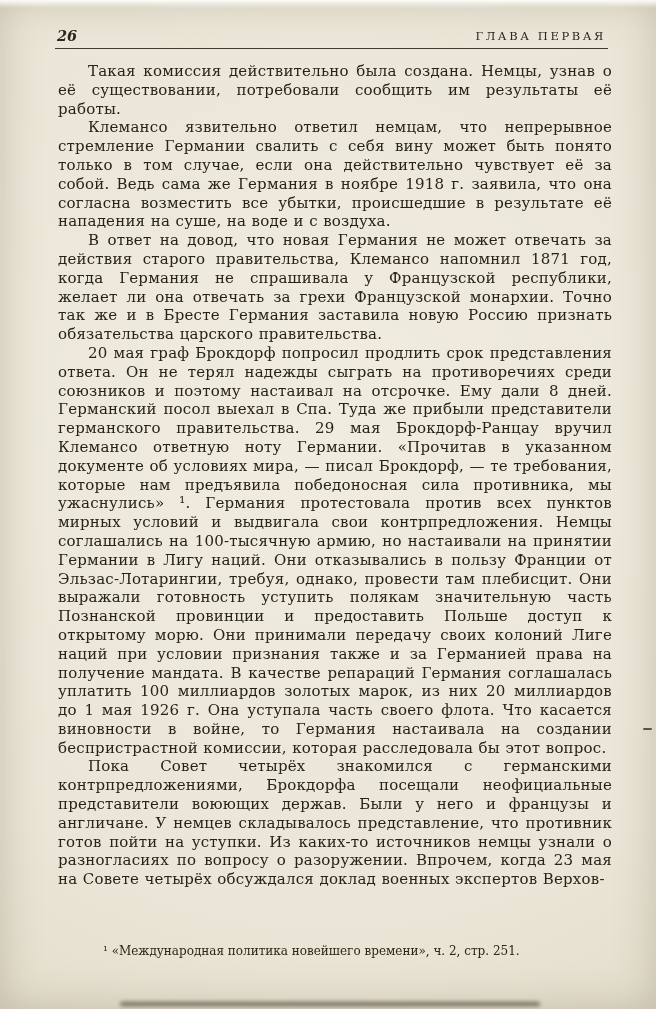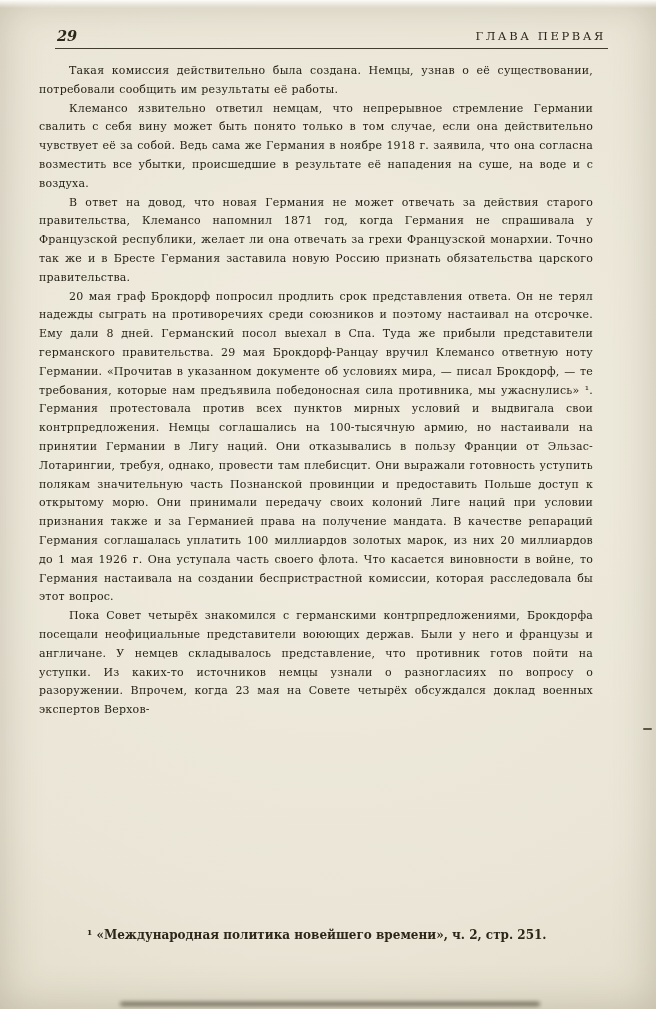--- a/index.html
+++ b/index.html
@@ -50,46 +50,45 @@
     position: absolute;
     top: 48px;
     left: 55px;
     right: 48px;
     height: 0;
     border-top: 1.6px solid #423c2e;
   }
   .text-block {
     position: absolute;
     top: 62px;
-    left: 39px;
+    left: 58px;
     width: 554px;
     text-align: justify;
-    font-size: 11px;
+    font-size: 15px;
     line-height: 18.8px;
     letter-spacing: 0.2px;
     word-spacing: 0.5px;
   }
   .text-block p {
     margin: 0;
     text-indent: 30px;
     text-rendering: optimizeLegibility;
   }
   .footnote-block {
     position: absolute;
     top: 928px;
     left: 57px;
     width: 554px;
     font-size: 12px;
     line-height: 15px;
     color: #2c2619;
   }
   .footnote-block .fn {
-    margin: 0;
+    margin: 16px;
     text-indent: 30px;
-    font-weight: bold;
   }
   .margin-mark {
     position: absolute;
     right: 4px;
     top: 728px;
     width: 9px;
     height: 2px;
     background: #5c5542;
     border-radius: 1px;
   }
@@ -113,21 +112,21 @@
     background: linear-gradient(#fdfcf8, rgba(253,252,248,0));
   }
 </style>
 </head>
 <body>
 
 <div class="scan-page">
   <div class="top-fade"></div>
 
   <div class="running-header">
-    <span class="page-number">29</span>
+    <span class="page-number">26</span>
     <span class="chapter-title">ГЛАВА ПЕРВАЯ</span>
   </div>
 
   <div class="header-rule"></div>
 
   <div class="text-block">
     <p>Такая комиссия действительно была создана. Немцы, узнав о её существовании, потребовали сообщить им результаты её работы.</p>
     <p>Клемансо язвительно ответил немцам, что непрерывное стремление Германии свалить с себя вину может быть понято только в том случае, если она действительно чувствует её за собой. Ведь сама же Германия в ноябре 1918 г. заявила, что она согласна возместить все убытки, происшедшие в результате её нападения на суше, на воде и с воздуха.</p>
     <p>В ответ на довод, что новая Германия не может отвечать за действия старого правительства, Клемансо напомнил 1871 год, когда Германия не спрашивала у Французской республики, желает ли она отвечать за грехи Французской монархии. Точно так же и в Бресте Германия заставила новую Россию признать обязательства царского правительства.</p>
     <p>20 мая граф Брокдорф попросил продлить срок представления ответа. Он не терял надежды сыграть на противоречиях среди союзников и поэтому настаивал на отсрочке. Ему дали 8 дней. Германский посол выехал в Спа. Туда же прибыли представители германского правительства. 29 мая Брокдорф-Ранцау вручил Клемансо ответную ноту Германии. «Прочитав в указанном документе об условиях мира, — писал Брокдорф, — те требования, которые нам предъявила победоносная сила противника, мы ужаснулись» ¹. Германия протестовала против всех пунктов мирных условий и выдвигала свои контрпредложения. Немцы соглашались на 100-тысячную армию, но настаивали на принятии Германии в Лигу наций. Они отказывались в пользу Франции от Эльзас-Лотарингии, требуя, однако, провести там плебисцит. Они выражали готовность уступить полякам значительную часть Познанской провинции и предоставить Польше доступ к открытому морю. Они принимали передачу своих колоний Лиге наций при условии признания также и за Германией права на получение мандата. В качестве репараций Германия соглашалась уплатить 100 миллиардов золотых марок, из них 20 миллиардов до 1 мая 1926 г. Она уступала часть своего флота. Что касается виновности в войне, то Германия настаивала на создании беспристрастной комиссии, которая расследовала бы этот вопрос.</p>

